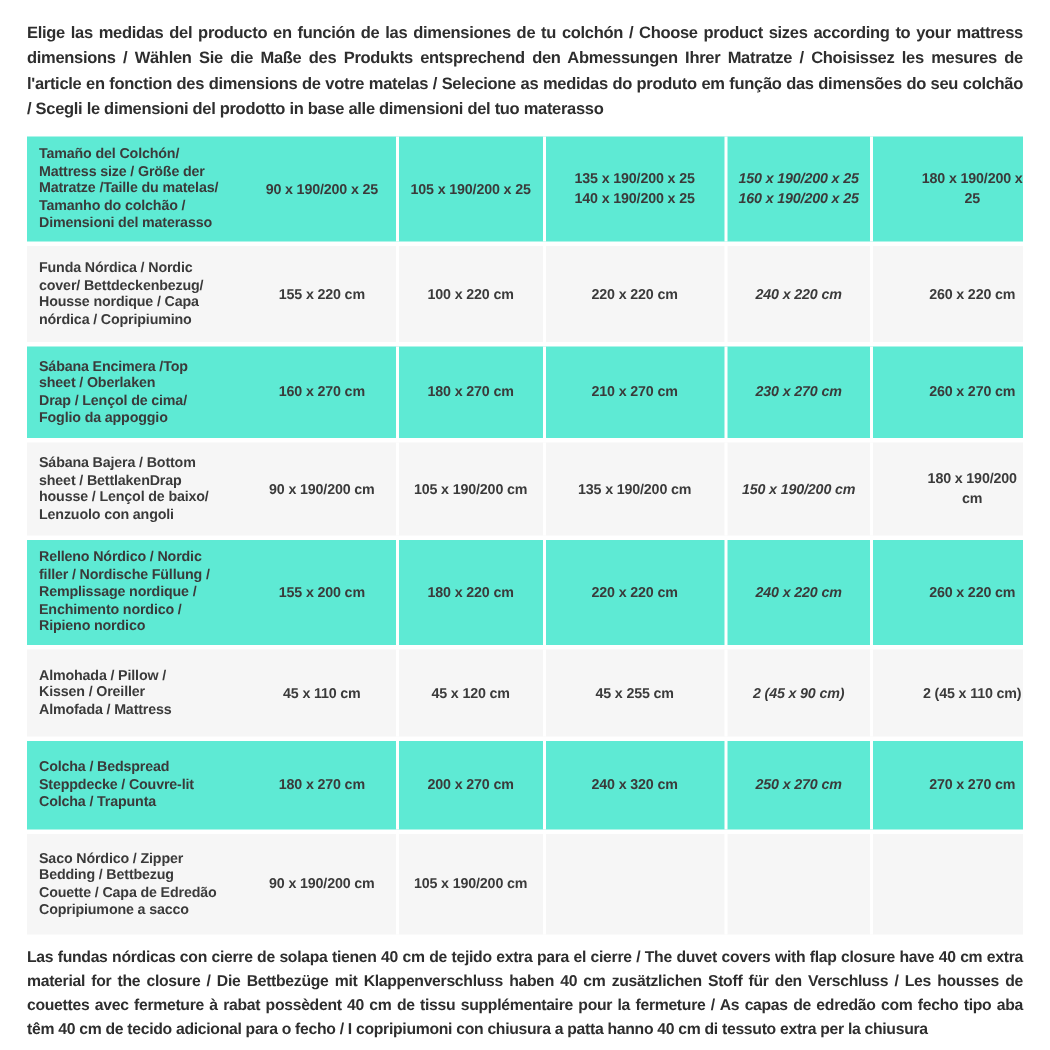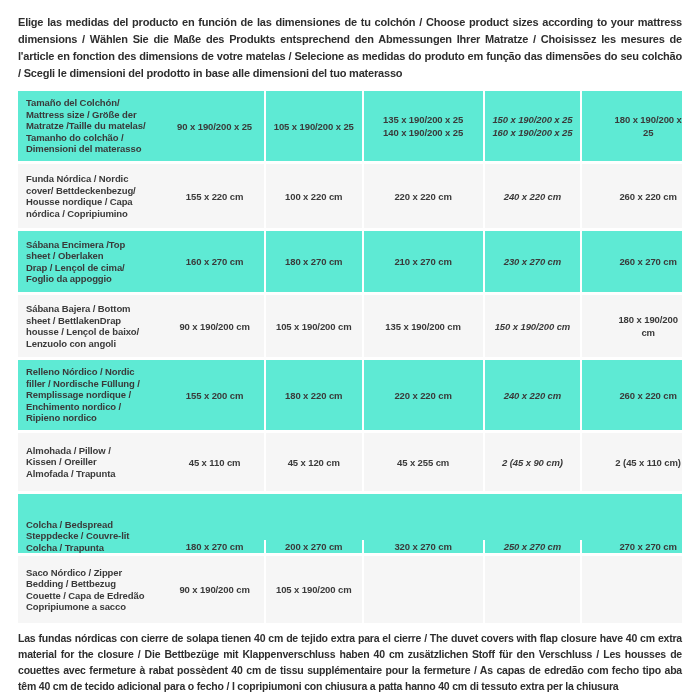--- a/index.html
+++ b/index.html
@@ -25,21 +25,21 @@
     background:#5eead4;
     margin-bottom:3px;
   }
   .row:nth-child(even){ background:#f6f6f6; }
   .row:nth-child(1){ min-height:70px; }
   .row:nth-child(2){ min-height:64px; }
   .row:nth-child(3){ min-height:61px; }
   .row:nth-child(4){ min-height:62px; }
   .row:nth-child(5){ min-height:70px; }
   .row:nth-child(6){ min-height:58px; }
-  .row:nth-child(7){ min-height:59px;align-items:flex-end; }
+  .row:nth-child(7){ min-height:59px; }
   .row:nth-child(8){ min-height:67px; }
   .cell {
     display:flex;
     align-items:center;
     font-size:9.5px;
     letter-spacing:-0.1px;
     color:#3a3a3a;
     white-space:pre-line;
   }
   .label {
@@ -137,35 +137,35 @@
       <div class="cell val v1">155 x 200 cm</div>
       <div class="cell val v2 sep">180 x 220 cm</div>
       <div class="cell val v3 sep">220 x 220 cm</div>
       <div class="cell val v4 sep">240 x 220 cm</div>
       <div class="cell val v5 sep">260 x 220 cm</div>
     </div>
 
     <div class="row">
       <div class="cell label">Almohada  / Pillow /
 Kissen / Oreiller
-Almofada / Trapunta</div>
+Almofada / Mattress</div>
       <div class="cell val v1">45 x 110 cm</div>
       <div class="cell val v2 sep">45 x 120 cm</div>
       <div class="cell val v3 sep">45 x 255 cm</div>
       <div class="cell val v4 sep">2 (45 x 90 cm)</div>
       <div class="cell val v5 sep">2 (45 x 110 cm)</div>
     </div>
 
     <div class="row">
       <div class="cell label">Colcha / Bedspread
 Steppdecke / Couvre-lit
 Colcha / Trapunta</div>
       <div class="cell val v1">180 x 270 cm</div>
       <div class="cell val v2 sep">200 x 270 cm</div>
-      <div class="cell val v3 sep">320 x 270 cm</div>
+      <div class="cell val v3 sep">240 x 320 cm</div>
       <div class="cell val v4 sep">250 x 270 cm</div>
       <div class="cell val v5 sep">270 x 270 cm</div>
     </div>
 
     <div class="row">
       <div class="cell label">Saco Nórdico / Zipper
 Bedding / Bettbezug
 Couette  / Capa de Edredão
 Copripiumone a sacco</div>
       <div class="cell val v1">90 x 190/200 cm</div>

